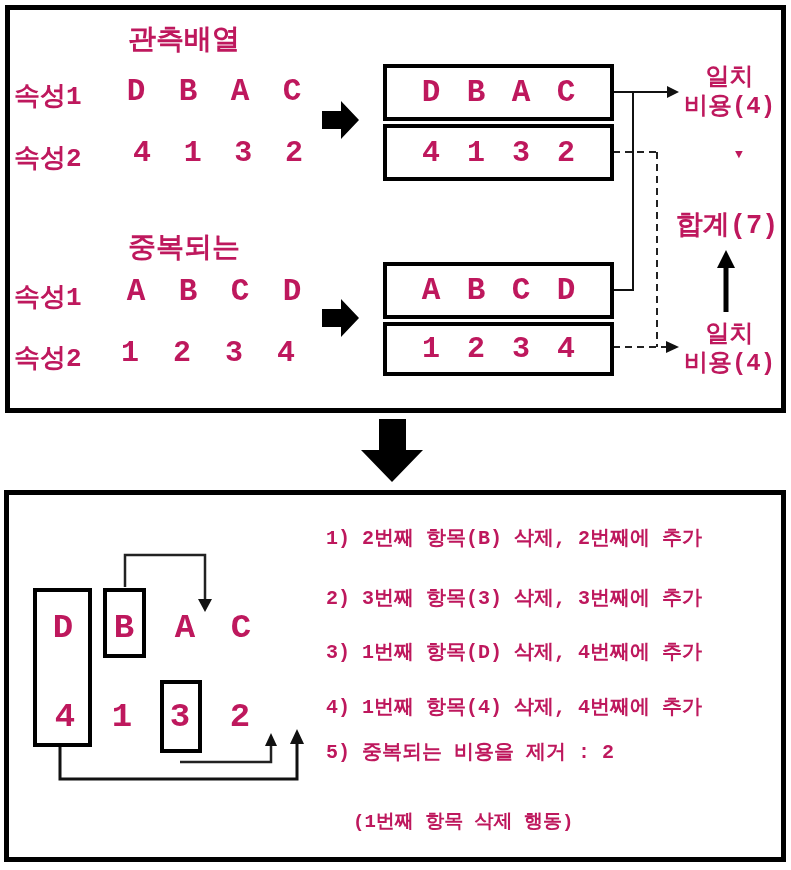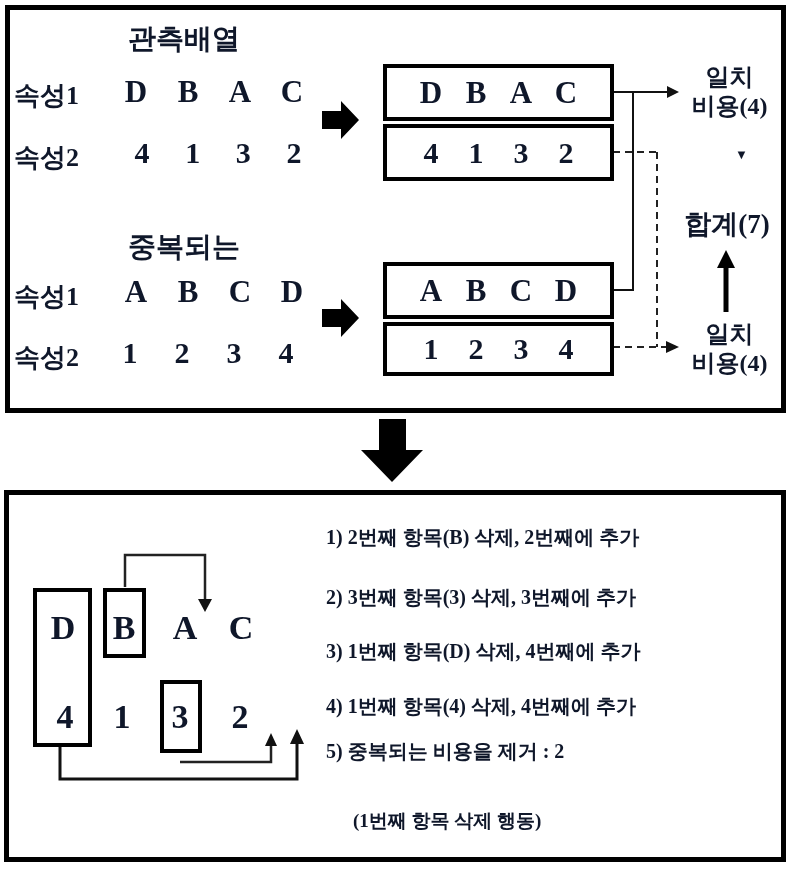--- a/index.html
+++ b/index.html
@@ -1,19 +1,19 @@
 <!DOCTYPE html>
 <html><head>
 <meta charset="utf-8">
 <style>
   html,body{margin:0;padding:0;background:#fff;}
   .stage{
     position:relative;width:791px;height:870px;background:#ffffff;
-    font-family:Liberation Serif, serif;
-    font-weight:bold;color:#0f172a;overflow:hidden;
+    font-family:Liberation Mono, monospace;
+    font-weight:bold;color:#be185d;overflow:hidden;
   }
   .panel{position:absolute;border:5px solid #000;background:transparent;box-sizing:border-box;}
   .abs{position:absolute;}
   .ctr{text-align:center;}
   .row-label{position:absolute;left:14px;font-size:26px;white-space:nowrap;}
   .seq{position:absolute;display:flex;justify-content:space-between;}
   .seq span{display:inline-block;width:40px;text-align:center;}
   .cellbox{
     position:absolute;left:383px;width:231px;border:4px solid #000;box-sizing:border-box;
     display:flex;align-items:center;justify-content:space-between;padding:0 24px;background:#fff;

